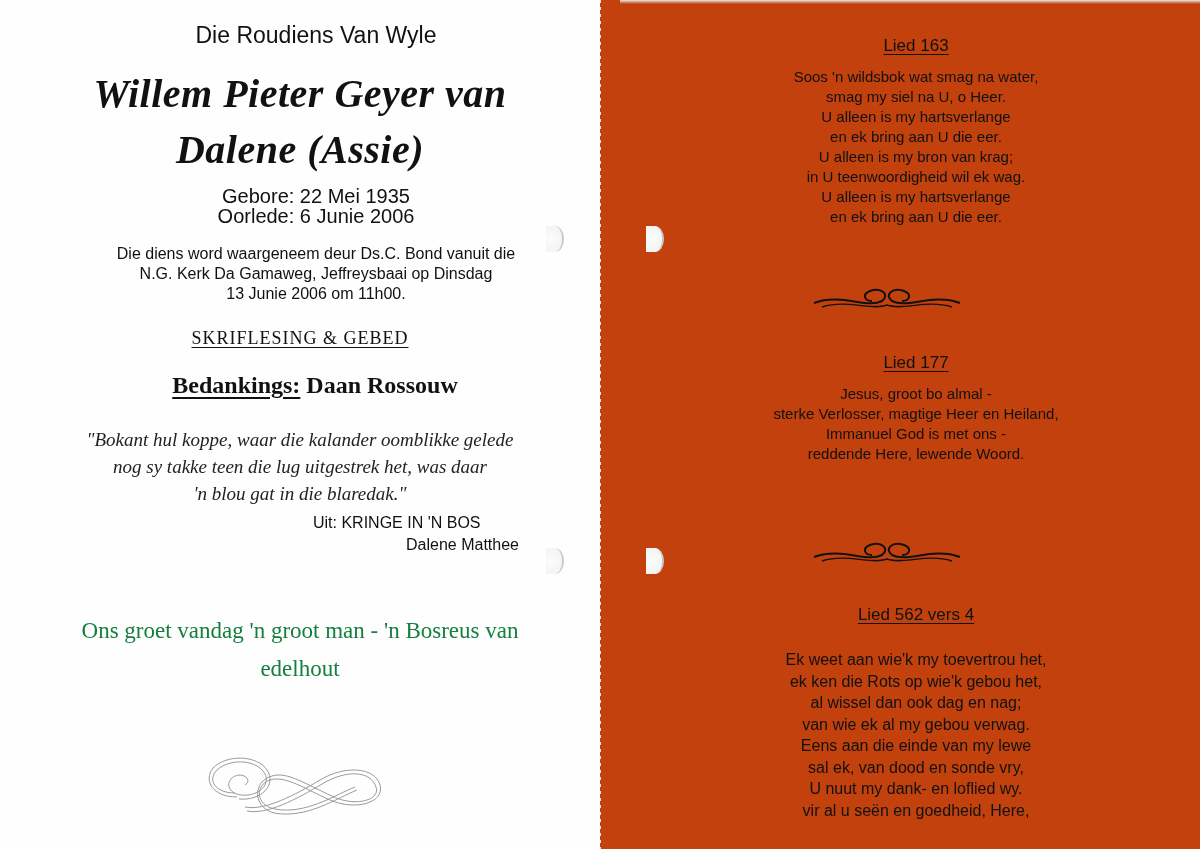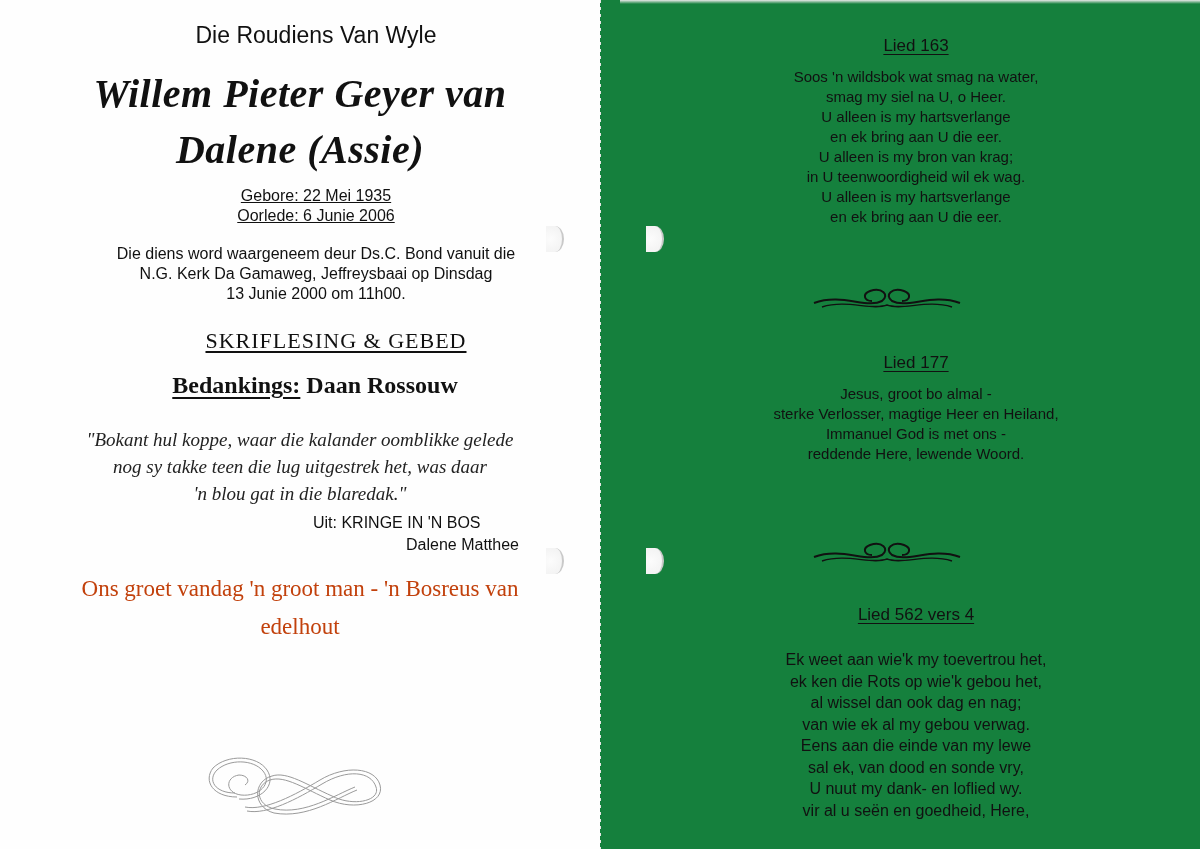--- a/index.html
+++ b/index.html
@@ -4,21 +4,21 @@
   <style>
     html, body { margin: 0; padding: 0; }
     body {
       width: 1200px; height: 849px; overflow: hidden;
       background: #fdfdfc;
       position: relative;
       color: #111;
     }
     .page { position: absolute; top: 0; height: 849px; }
     .page-left { left: 0; width: 600px; background: #fefefe; }
-    .page-right { left: 600px; width: 600px; background: #15803d; }
+    .page-right { left: 600px; width: 600px; background: #c2410c; }
     .fold {
       position: absolute; left: 600px; top: 0; width: 1px; height: 849px;
       background: repeating-linear-gradient(to bottom, #e6e6e6 0 3px, transparent 3px 7px);
     }
     .top-shadow {
       position: absolute; left: 620px; top: 0; width: 580px; height: 4px;
       background: linear-gradient(to bottom, #e9e9e9, transparent);
     }
     .punch {
       position: absolute; width: 16px; height: 26px;
@@ -26,31 +26,31 @@
       background: radial-gradient(circle at 30% 50%, #fcfcfc 0, #f4f4f4 70%);
     }
     .center { position: absolute; text-align: center; }
     .sans { font-family: "Liberation Sans", "DejaVu Sans", sans-serif; margin-left: 16px; }
     .serif { font-family: "Liberation Serif", "DejaVu Serif", serif; }
 
     .service-title { left: 0; width: 600px; top: 22px; font-size: 23px; }
     .name-line { left: 0; width: 600px; font-size: 40px; letter-spacing: 0.5px; font-style: italic; font-weight: bold; }
     .name-1 { top: 70px; }
     .name-2 { top: 126px; }
-    .dates { left: 0; width: 600px; top: 186px; font-size: 16px; line-height: 20px; text-decoration: underline; }
+    .dates { left: 0; width: 600px; top: 186px; font-size: 20px; line-height: 20px; }
     .service-info { left: 0; width: 600px; top: 244px; font-size: 16px; line-height: 20px; }
-    .reading { left: 0; width: 600px; top: 328px; font-size: 22px; letter-spacing: 1px; padding-left: 36px; }
+    .reading { left: 0; width: 600px; top: 328px; font-size: 18px; letter-spacing: 1px; }
     .reading span { text-decoration: underline; text-underline-offset: 3px; }
     .thanks { left: 0; width: 600px; top: 372px; font-size: 24px; font-weight: bold; padding-left: 15px; }
     .thanks .lbl { text-decoration: underline; text-underline-offset: 4px; }
     .quote { left: 30px; width: 540px; top: 426px; font-size: 19px; line-height: 27px; font-style: italic; color: #222; }
     .source { position: absolute; left: 0; width: 600px; top: 513px; font-size: 16px; line-height: 20px; }
     .source .s1 { position: absolute; left: 297px; }
     .source .s2 { position: absolute; left: 390px; top: 22px; }
-    .tribute { left: 20px; width: 560px; top: 570px; font-size: 23px; line-height: 38px; color: #c2410c; }
+    .tribute { left: 20px; width: 560px; top: 612px; font-size: 23px; line-height: 38px; color: #15803d; }
     .flourish-left { position: absolute; left: 195px; top: 735px; }
 
     .hymn-title { left: 0; width: 600px; font-size: 17px; }
     .hymn-title span { text-decoration: underline; text-underline-offset: 3px; }
     .hymn-text { left: 0; width: 600px; font-size: 15px; line-height: 20px; }
     .h163-t { top: 36px; }
     .h163-b { top: 67px; }
     .h177-t { top: 353px; }
     .h177-b { top: 384px; }
     .h562-t { top: 605px; }
@@ -66,21 +66,21 @@
   <div class="center serif name-line name-2">Dalene (Assie)</div>
 
   <div class="center sans dates">
     <div>Gebore: 22 Mei 1935</div>
     <div>Oorlede: 6 Junie 2006</div>
   </div>
 
   <div class="center sans service-info">
     <div>Die diens word waargeneem deur Ds.C. Bond vanuit die</div>
     <div>N.G. Kerk Da Gamaweg, Jeffreysbaai op Dinsdag</div>
-    <div>13 Junie 2000 om 11h00.</div>
+    <div>13 Junie 2006 om 11h00.</div>
   </div>
 
   <div class="center serif reading">
     <span>SKRIFLESING &amp; GEBED</span>
   </div>
 
   <div class="center serif thanks">
     <span class="lbl">Bedankings:</span>
     <span>Daan Rossouw</span>
   </div>

